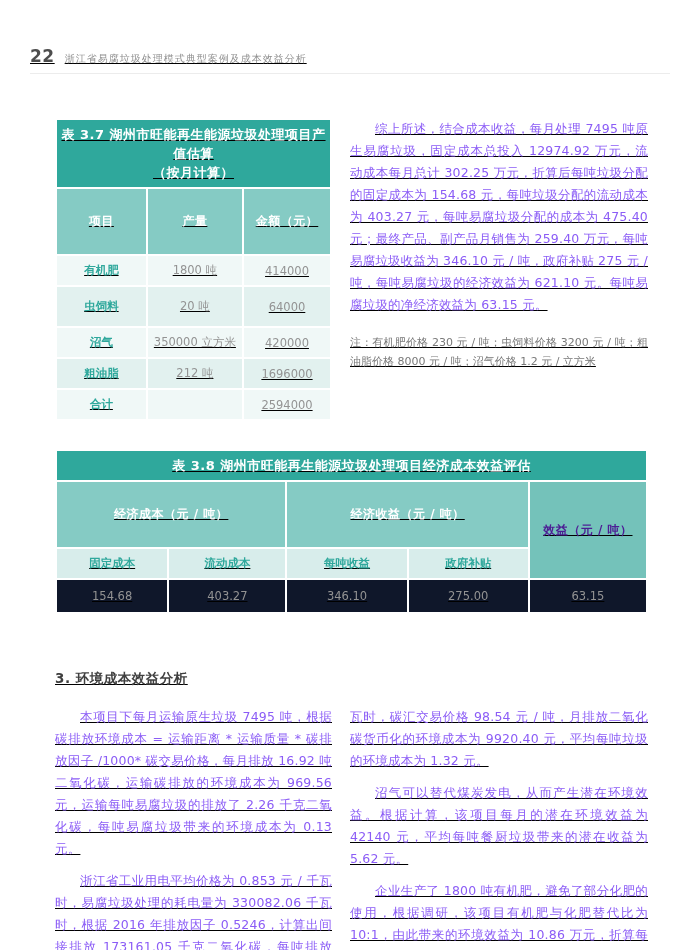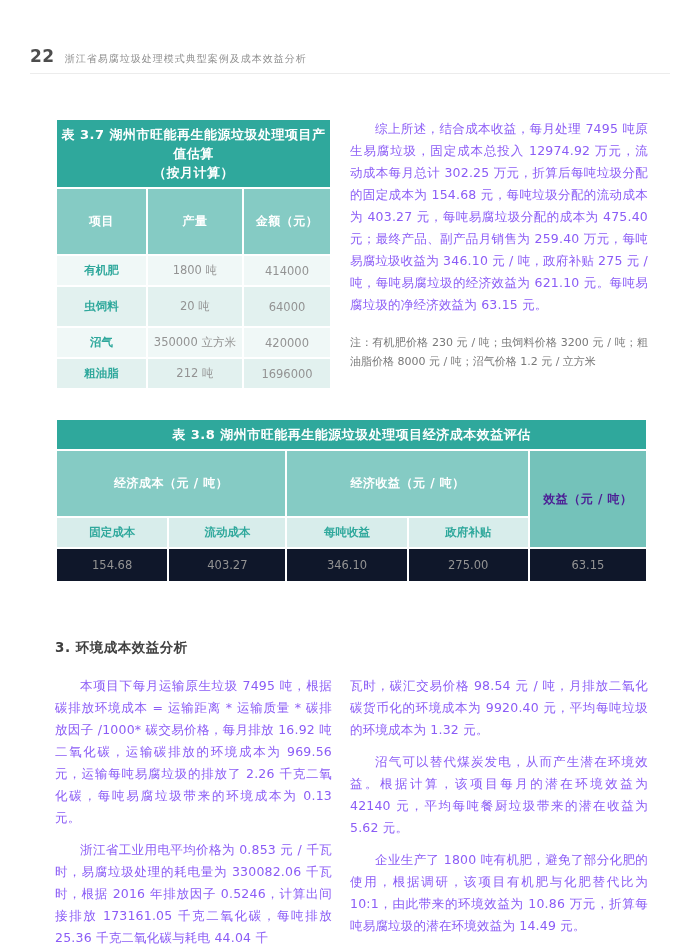--- a/index.html
+++ b/index.html
@@ -3,21 +3,21 @@
 <meta charset="utf-8">
 <style>
   * { margin: 0; padding: 0; box-sizing: border-box; }
   html, body { background: #ffffff; }
   body {
     width: 700px; height: 950px;
     font-family: "DejaVu Sans", "Liberation Sans", sans-serif;
     overflow: hidden;
     position: relative;
   }
-  .page { width: 700px; height: 950px; background: #fff; }
+  .page { width: 700px; height: 950px; background: #fff; text-decoration: underline; }
 
   
   .pg-header {
     padding: 46px 30px 0 30px;
     display: flex; align-items: baseline; gap: 10px;
   }
   .pg-num { font-size: 17px; font-weight: bold; color: #4d4d4d; letter-spacing: .5px; }
   .pg-title { font-size: 10px; color: #8f8f8f; letter-spacing: 1px; }
   .pg-rule { margin: 7px 30px 0 30px; border-top: 1px solid #ececec; }
 
@@ -140,20 +140,25 @@
             </tr>
             <tr class="r-light">
               <td class="item">沼气</td>
               <td class="num">350000 立方米</td>
               <td class="num">420000</td>
             </tr>
             <tr class="r-alt">
               <td class="item">粗油脂</td>
               <td class="num">212 吨</td>
               <td class="num">1696000</td>
+            </tr>
+            <tr class="r-light">
+              <td class="item">合计</td>
+              <td class="num"></td>
+              <td class="num">2594000</td>
             </tr>
           </tbody>
         </table>
       </div>
 
       <div class="col-r">
         <p class="body-p indent">综上所述，结合成本收益，每月处理 7495 吨原生易腐垃圾，固定成本总投入 12974.92 万元，流动成本每月总计 302.25 万元，折算后每吨垃圾分配的固定成本为 154.68 元，每吨垃圾分配的流动成本为 403.27 元，每吨易腐垃圾分配的成本为 475.40 元；最终产品、副产品月销售为 259.40 万元，每吨易腐垃圾收益为 346.10 元 / 吨，政府补贴 275 元 / 吨，每吨易腐垃圾的经济效益为 621.10 元。每吨易腐垃圾的净经济效益为 63.15 元。</p>
         <p class="note-p">注：有机肥价格 230 元 / 吨；虫饲料价格 3200 元 / 吨；粗油脂价格 8000 元 / 吨；沼气价格 1.2 元 / 立方米</p>
       </div>
     </div>

